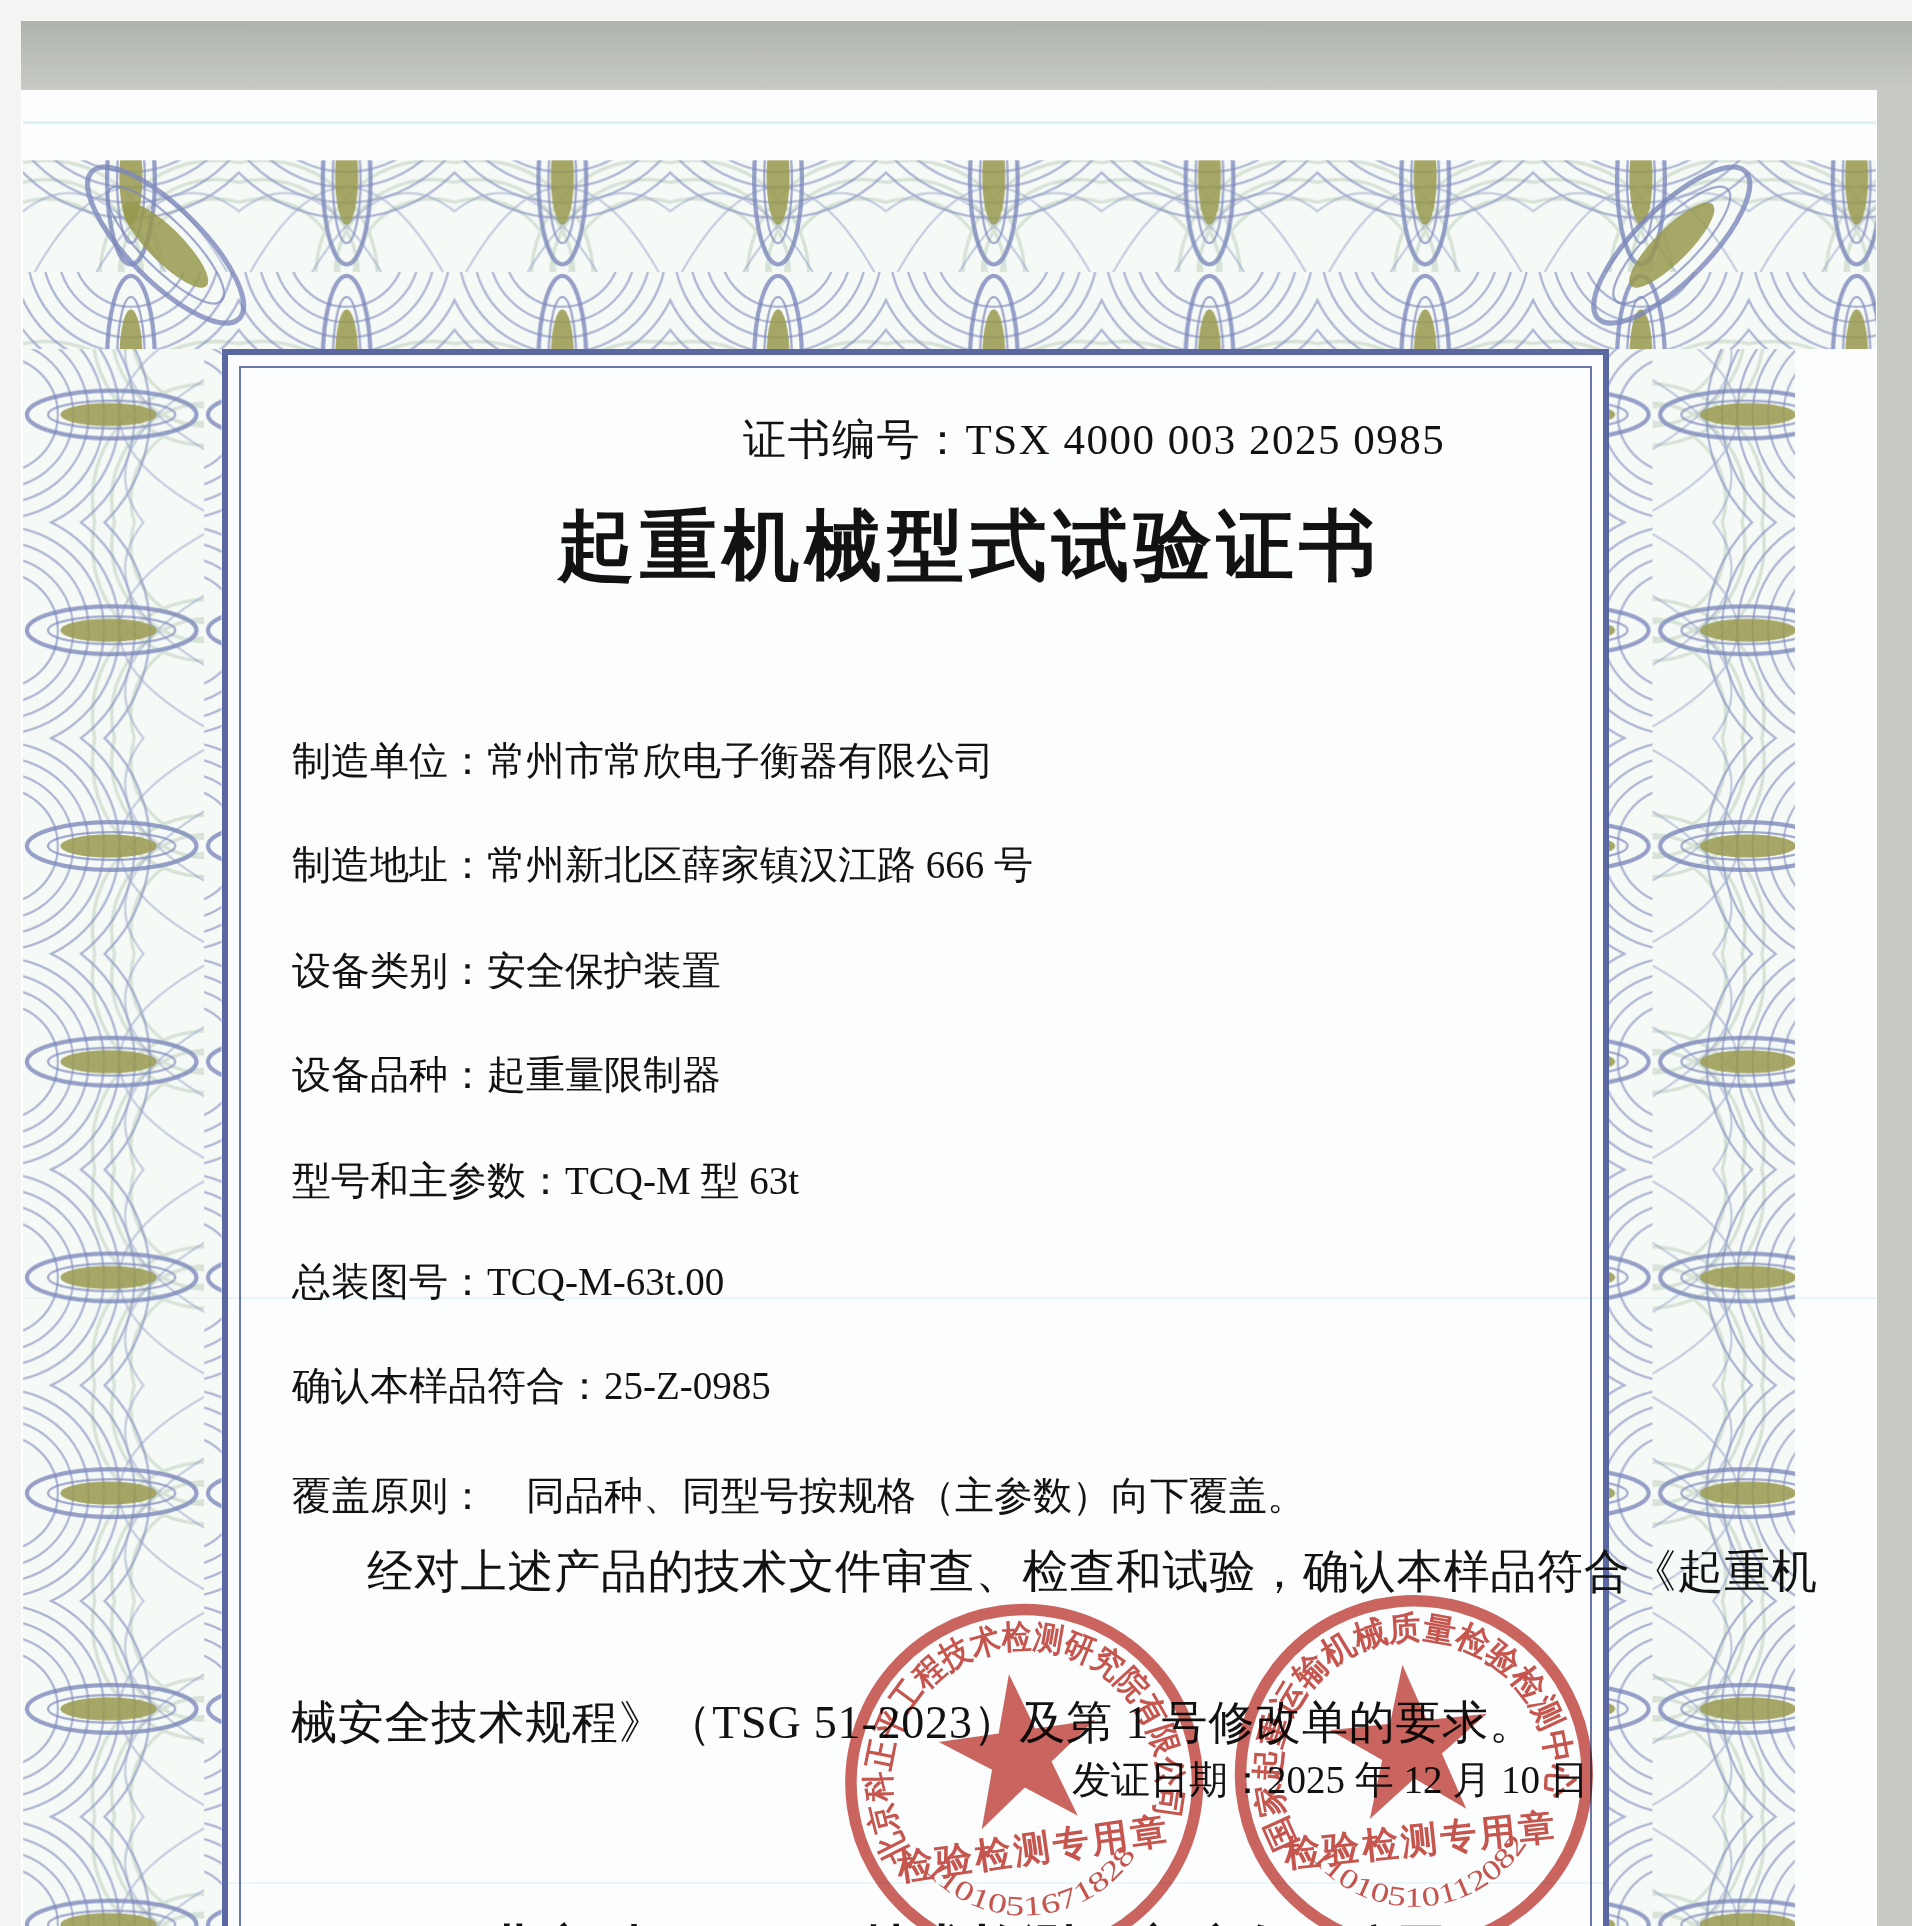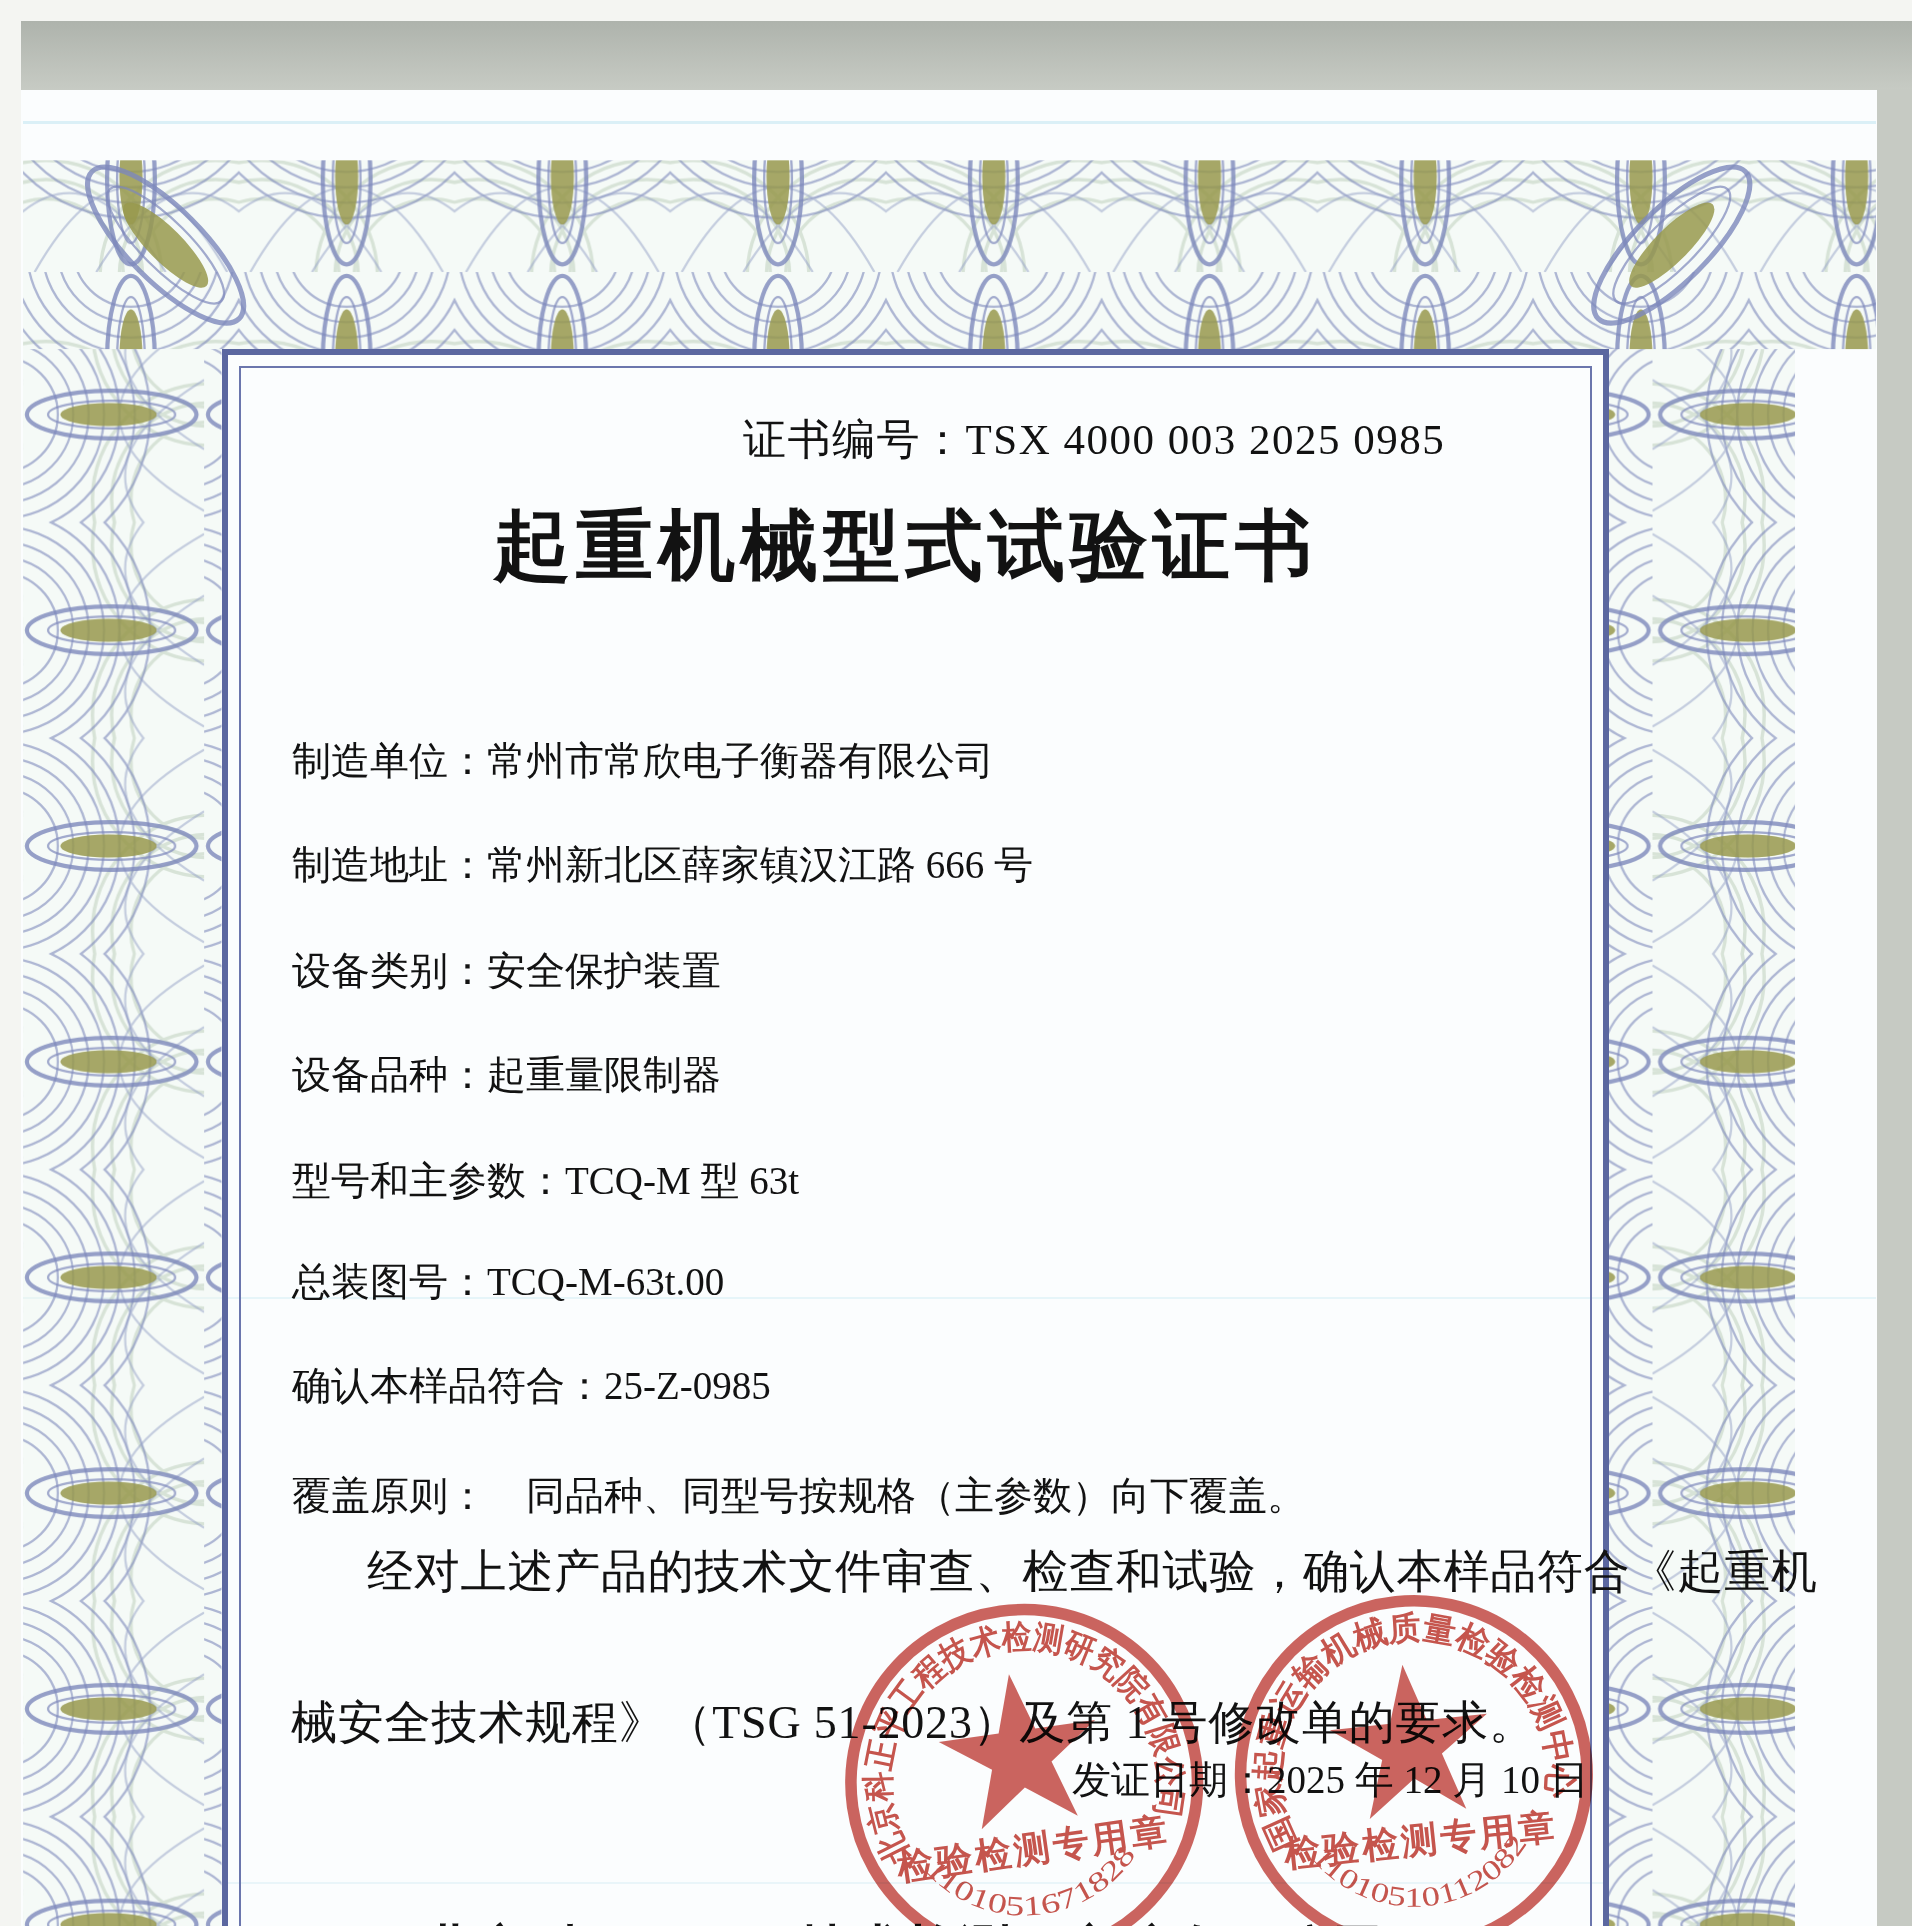--- a/index.html
+++ b/index.html
@@ -14,21 +14,21 @@
         border:6.2px solid #5b67a0;box-sizing:border-box;}
   .frame-inner{position:absolute;left:10.8px;top:10.8px;right:10.8px;bottom:10.8px;
         border:2.3px solid #6b76ad;}
   .txt{position:absolute;white-space:nowrap;line-height:1;}
   .cert-no{font-size:43px;letter-spacing:1.5px;}
   .title{font-size:77px;font-weight:900;letter-spacing:5.4px;text-align:center;}
   .row{font-size:39px;}
   .para{font-size:46px;letter-spacing:0.8px;}
   .date{font-size:39px;}
   .issuer{font-size:52px;font-weight:bold;text-align:center;letter-spacing:1.5px;}
-  .center-block{left:212px;width:1387px;}
+  .center-block{left:228px;width:1387px;padding-left:48px;}
   svg text{font-family:"Liberation Serif","DejaVu Serif",serif;}
   #stamps{position:absolute;left:824px;top:1576px;mix-blend-mode:multiply;opacity:.92;pointer-events:none;}
   #border-art{position:absolute;left:23px;top:91px;pointer-events:none;}
 </style>
 </head>
 <body>
 
 <div id="page">
 
   <div class="paper"></div>

